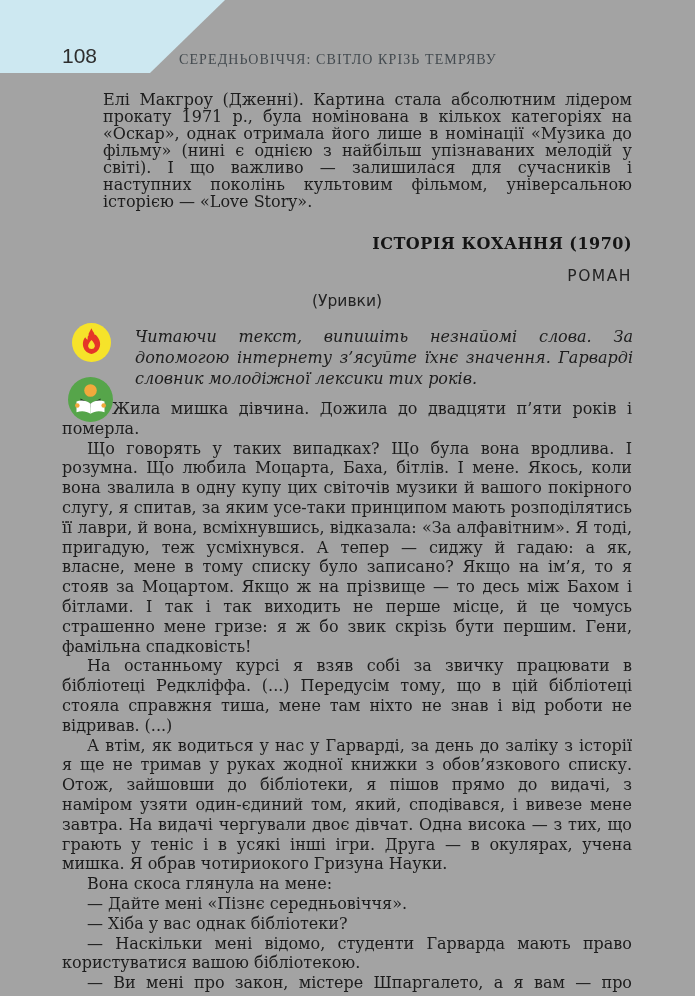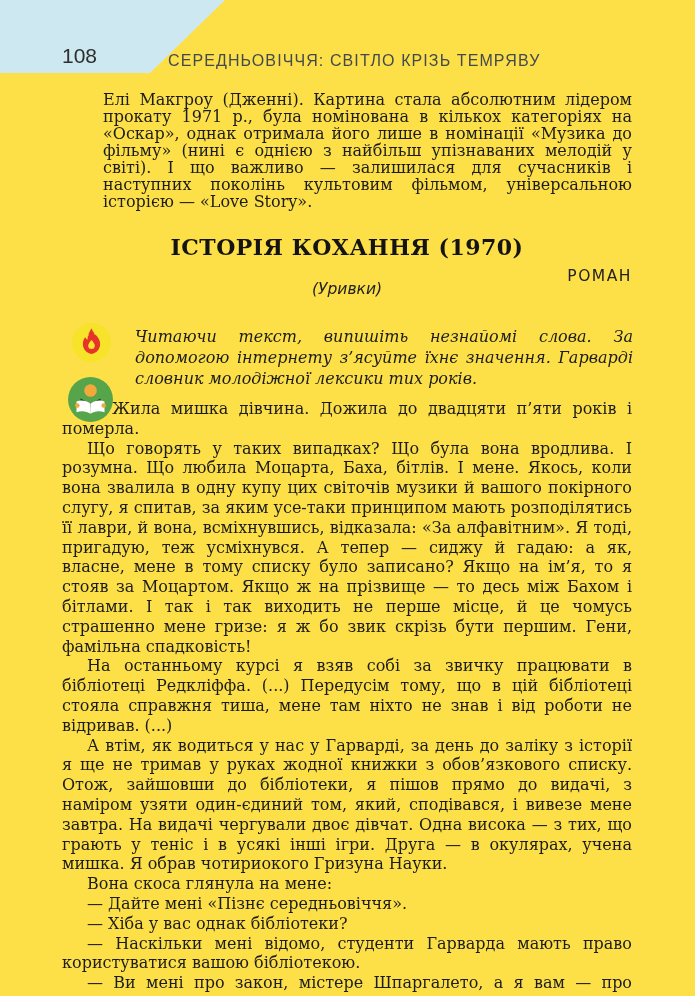--- a/index.html
+++ b/index.html
@@ -1,71 +1,70 @@
 <!DOCTYPE html>
 <html lang="uk"><head>
 <meta charset="utf-8">
 <style>
   * { margin:0; padding:0; box-sizing:border-box; }
   html,body { background:#888; }
   .page {
     position:relative;
     width:695px; height:996px;
     margin:0 auto;
-    background:#fde047;
+    background:#a3a3a3;
     overflow:hidden;
     font-family:"DejaVu Serif", serif;
     color:#1c1c1c;
   }
   
   .band {
     position:absolute; left:0; top:0;
     width:233px; height:73px;
     background:#cde8f1;
     clip-path:polygon(0 0, 225px 0, 150px 73px, 0 73px);
   }
   .page-number {
     position:absolute; left:62px; top:44px;
     font-family:"Liberation Sans", sans-serif;
     font-size:21px; color:#2e2e2e;
   }
   .header-title {
-    position:absolute; left:168px; top:52px;
-    font-family:Liberation Sans, sans-serif;
-    font-size:16px; letter-spacing:1.1px;
+    position:absolute; left:179px; top:52px;
+    font-family:Liberation Serif, serif;
+    font-size:14px; letter-spacing:1.1px;
     color:#434a4f;
   }
   
   .intro {
     position:absolute; left:103px; top:91px; width:529px;
     font-size:16px; line-height:17px;
     text-align:justify;
   }
   
   .work-title {
     position:absolute; left:62px; top:234px; width:570px;
-    text-align:center;
-    font-weight:bold; font-size:22px;
+    text-align:right;
+    font-weight:bold; font-size:16px;
     letter-spacing:.5px;
     color:#141414;
   }
   .work-genre {
     position:absolute; left:62px; top:267px; width:570px;
     text-align:right;
     font-family:"DejaVu Sans", sans-serif;
     font-size:15.5px; letter-spacing:1.5px;
     color:#222;
   }
   .work-note {
-    position:absolute; left:62px; top:280px; width:570px;
+    position:absolute; left:62px; top:292px; width:570px;
     text-align:center;
     font-family:"DejaVu Sans", sans-serif;
     font-size:15.5px;
     color:#222;
-    font-style:italic;
   }
   
   .icon-flame { position:absolute; left:72px; top:323px; width:39px; height:39px; }
   .icon-reader { position:absolute; left:68px; top:377px; width:45px; height:45px; }
   .icon-flame svg, .icon-reader svg { display:block; width:100%; height:100%; }
   
   .task {
     position:absolute; left:135px; top:326px; width:498px;
     font-style:italic; font-weight:500;
     font-size:16px; line-height:21px;

